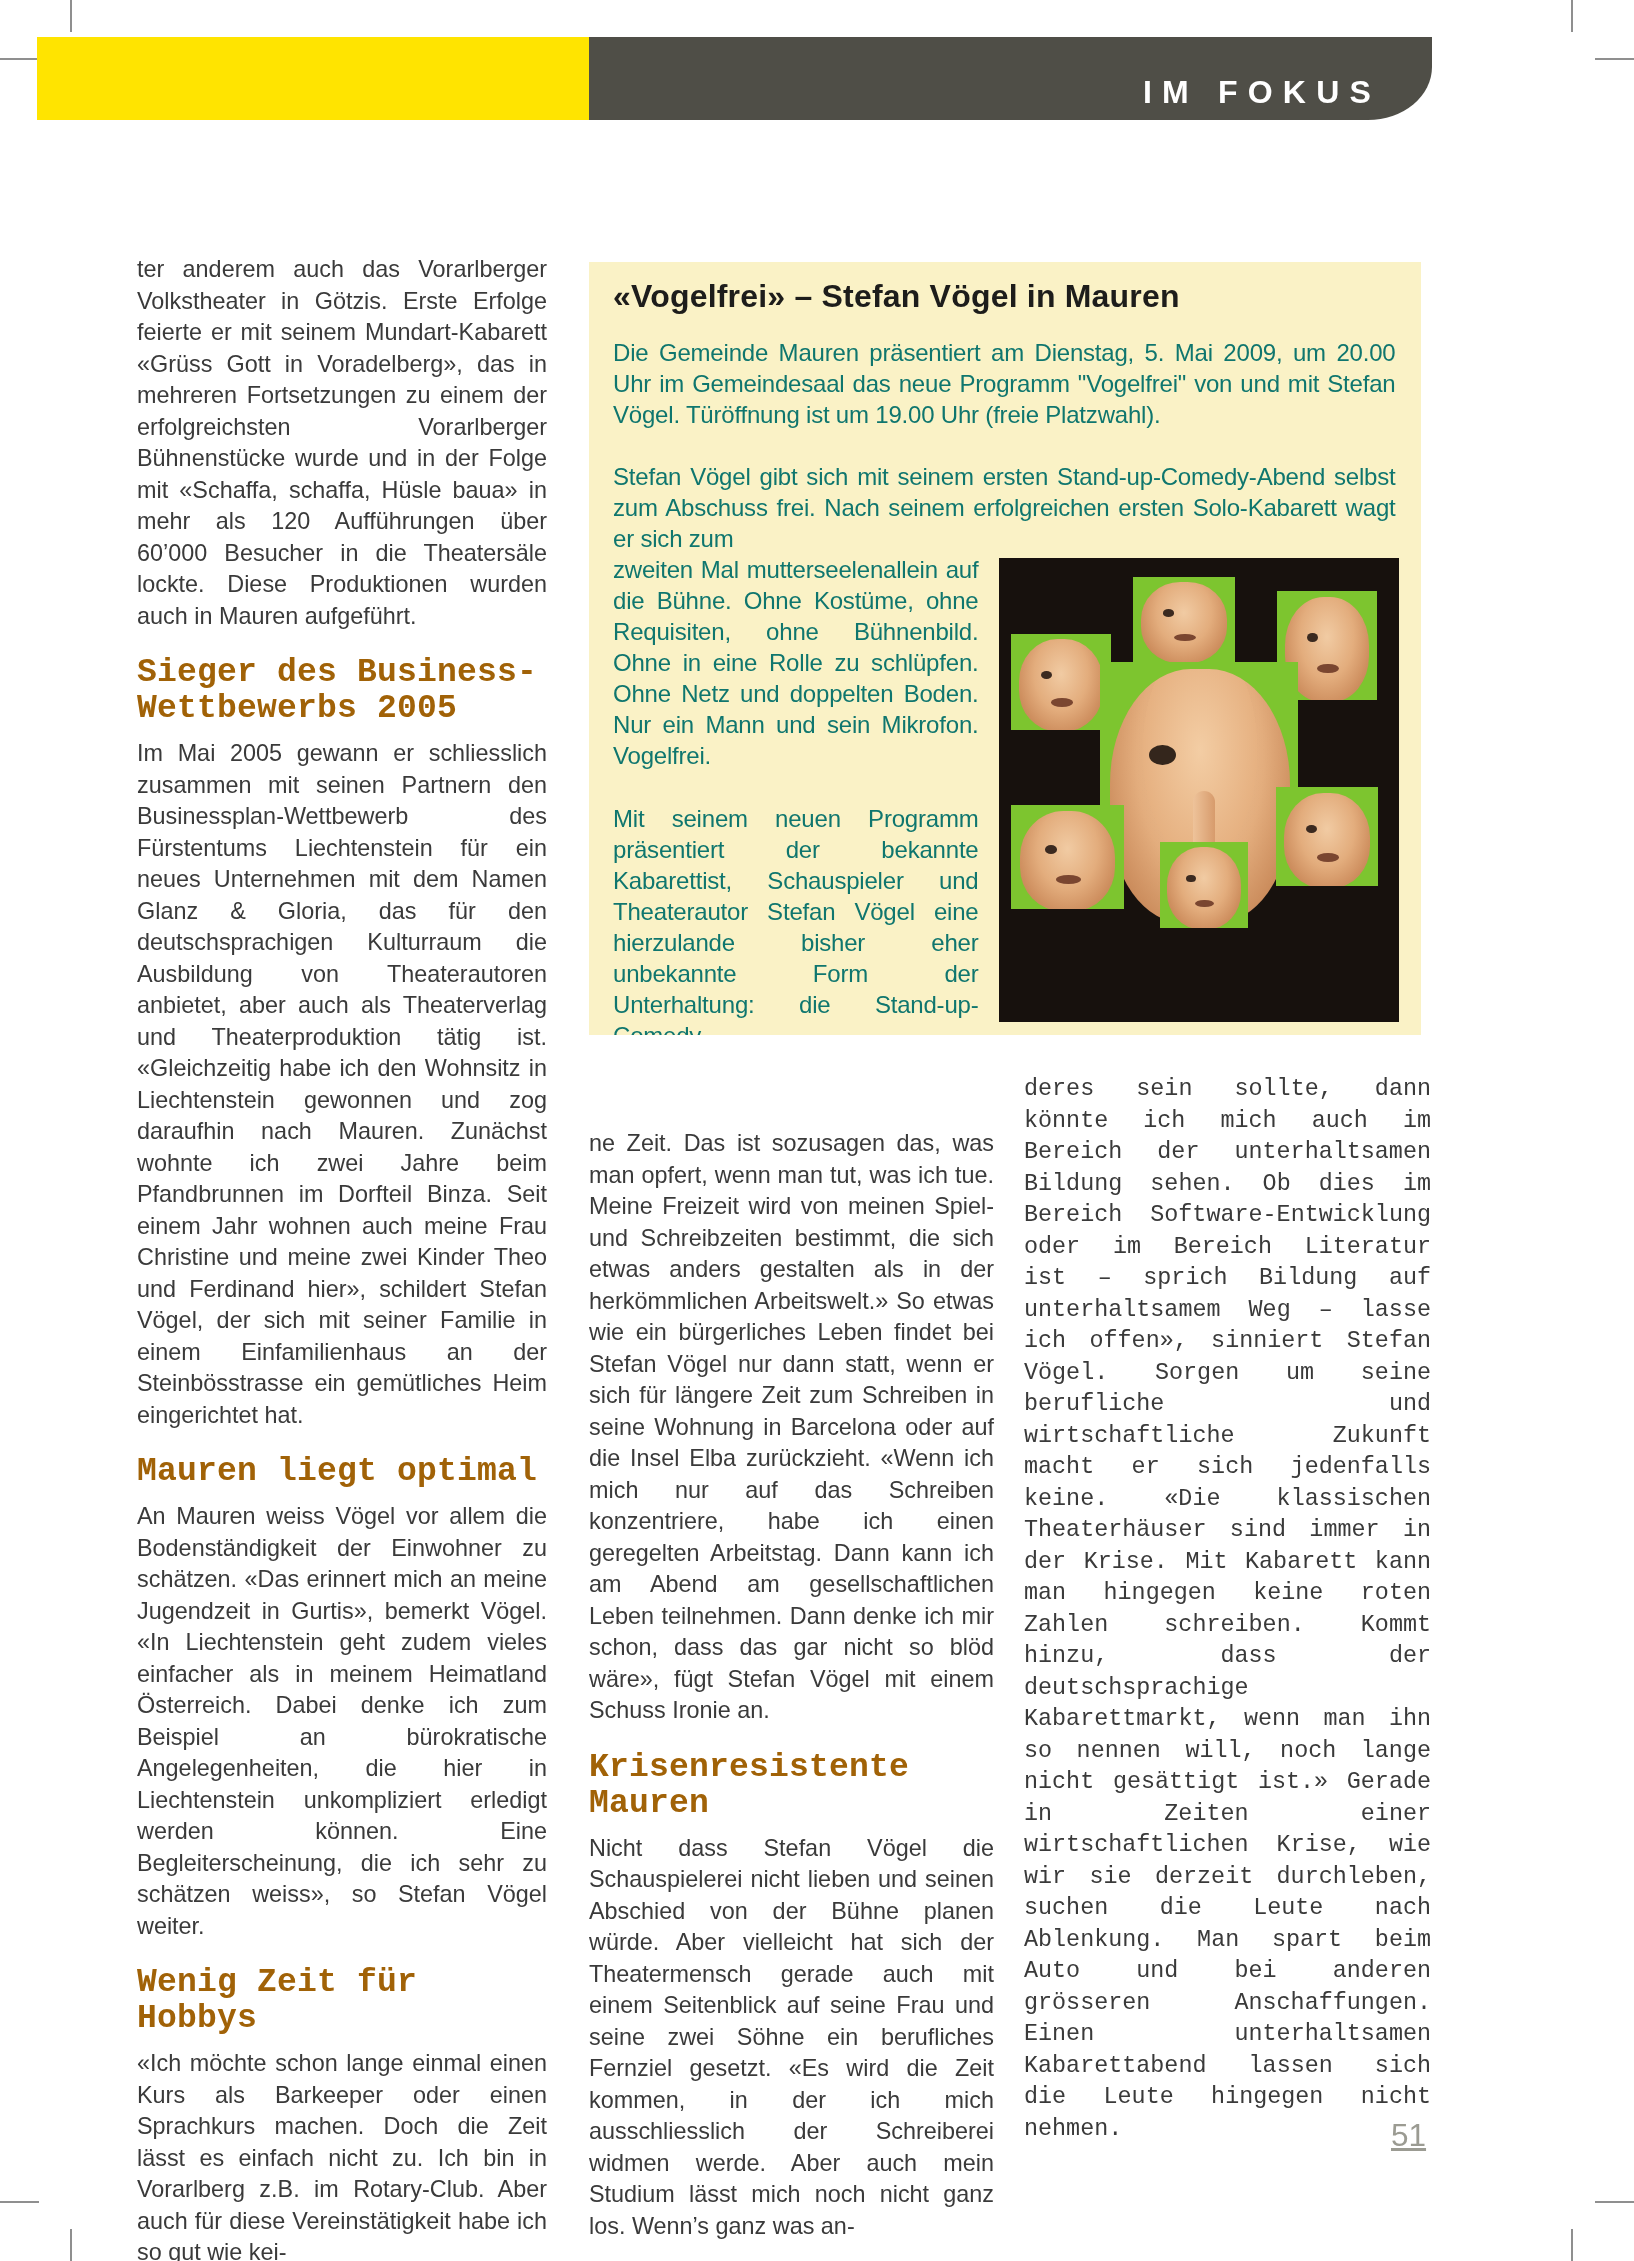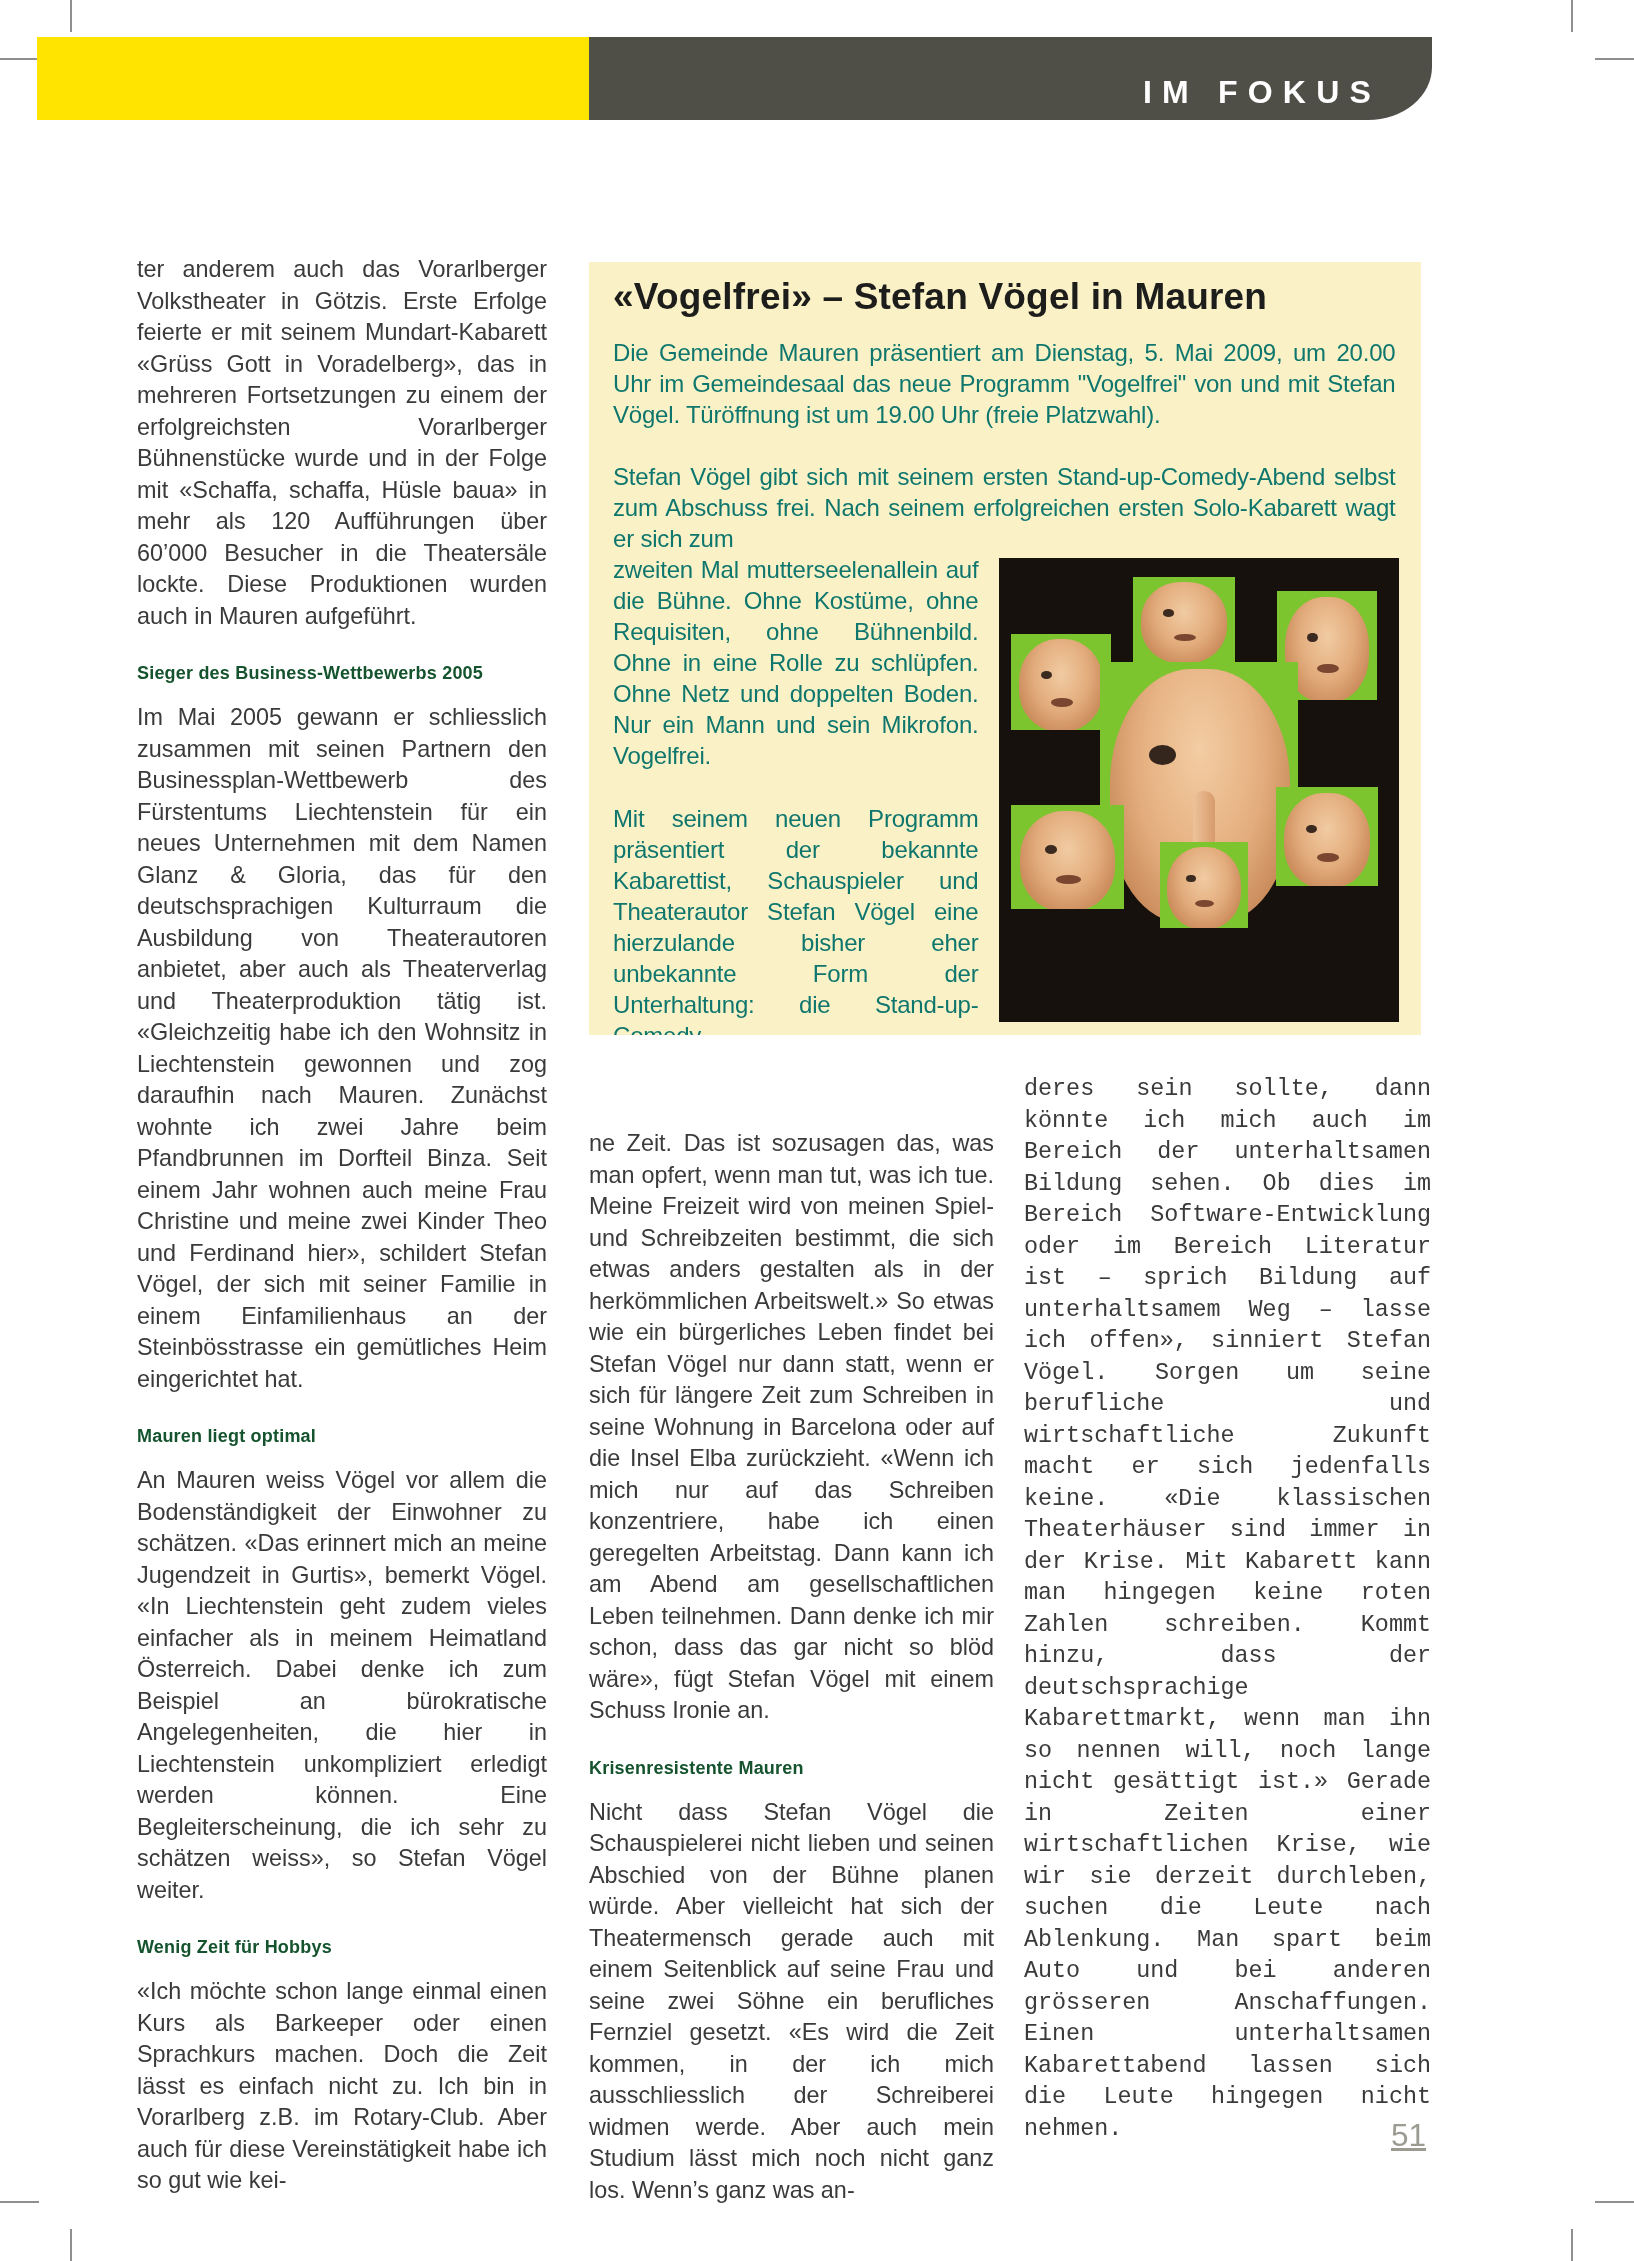--- a/index.html
+++ b/index.html
@@ -33,37 +33,38 @@
   }
 
   
   .col{
     position:absolute;top:254px;width:410px;
     font-size:23.4px;line-height:31.5px;color:#3a3a3a;
     text-align:justify;hyphens:auto;-webkit-hyphens:auto;
   }
   .col p{margin:0 0 0 0;}
   .col h2{
-    font-size:18px;line-height:36px;color:#14532d;
+    font-size:33px;line-height:36px;color:#a16207;
     margin:23px 0 11px 0;text-align:left;hyphens:manual;
     letter-spacing:0.2px;
+    font-family:Liberation Mono, monospace;
   }
   .col-left{left:137px;}
   .col-mid{left:589px;top:1128px;width:405px;}
   .col-right{left:1024px;top:1074px;width:407px;font-family:Liberation Mono, monospace;}
 
   
   .infobox{
     position:absolute;left:589px;top:262px;width:832px;height:773px;
     background:#faf2c6;box-sizing:border-box;
     padding:15.3px 25.5px 24px 24px;overflow:hidden;
   }
   .infobox h1{
     margin:0 0 20.4px 0;
-    font-size:37px;line-height:39px;color:#1d1d1b;letter-spacing:0.2px;
+    font-size:32px;line-height:39px;color:#1d1d1b;letter-spacing:0.2px;
   }
   .infobox .btext{
     font-size:24px;line-height:31px;color:#0f766e;
     text-align:justify;letter-spacing:-0.2px;hyphens:auto;-webkit-hyphens:auto;
   }
   .infobox p{margin:0;}
   .infobox p.gap{margin-top:31.5px;}
 
   
   .collage{

